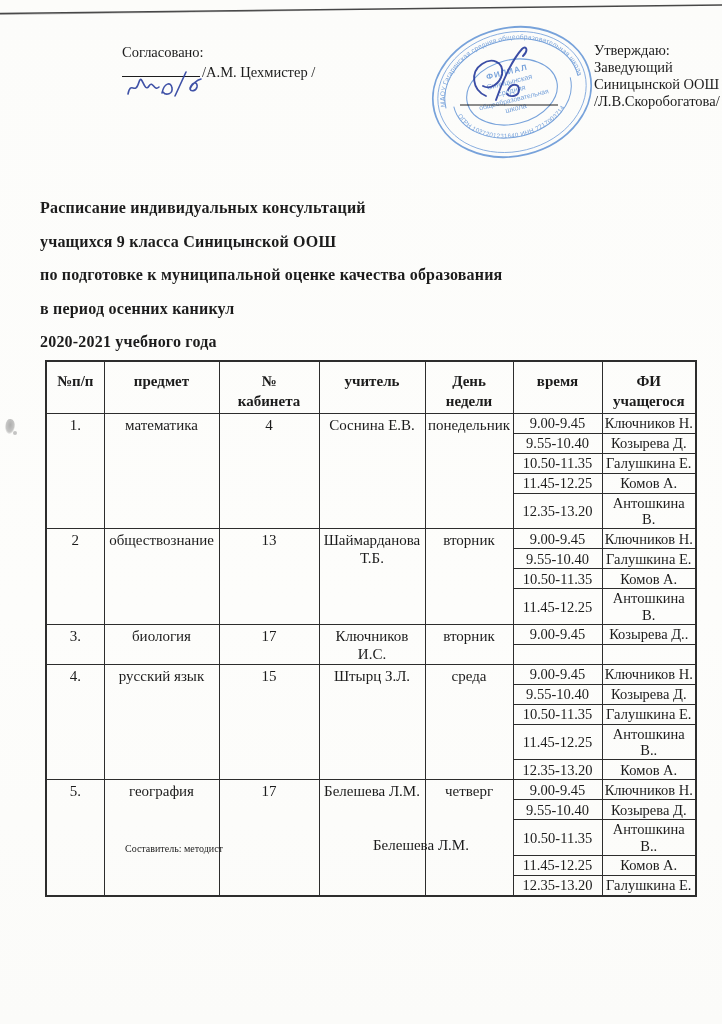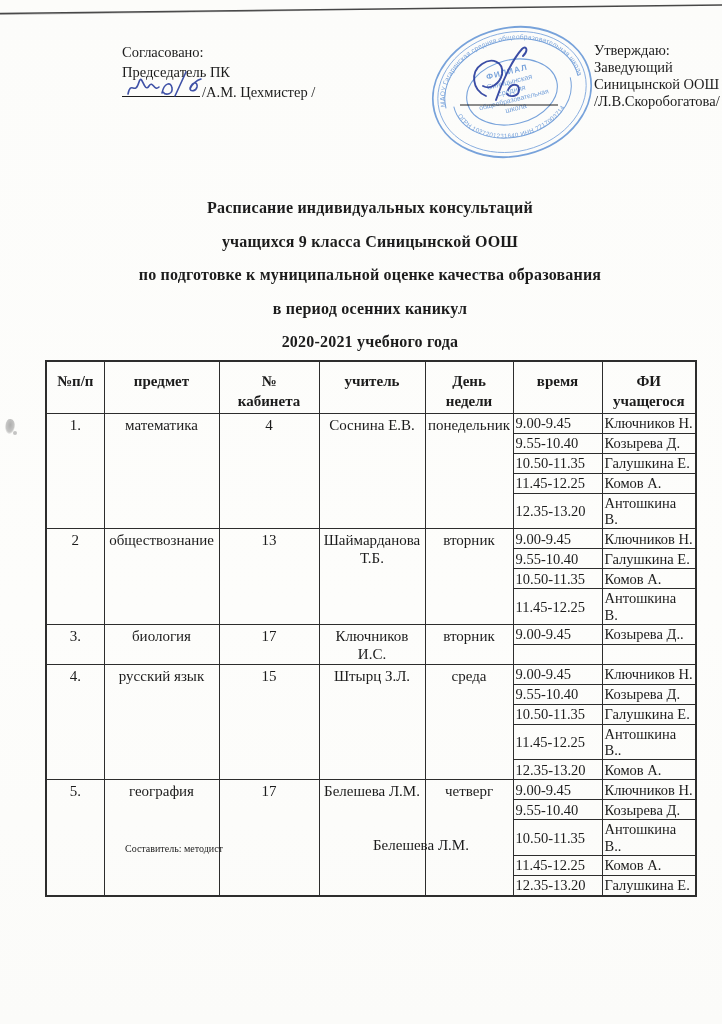--- a/index.html
+++ b/index.html
@@ -21,49 +21,48 @@
 
   
   .approval-left{position:absolute;left:122px;top:42px;font-size:14.5px;line-height:20px;}
   .approval-right{position:absolute;left:554px;top:42px;font-size:14.5px;line-height:17px;margin-left:40px;}
   .sig-underscores{display:inline-block;width:78px;border-bottom:1.2px solid #1c1c1c;height:14px;vertical-align:baseline;margin-right:2px;}
   .sig-left-svg{position:absolute;left:118px;top:66px;width:100px;height:38px;pointer-events:none;}
   .sig-right-svg{position:absolute;left:452px;top:44px;width:130px;height:72px;pointer-events:none;}
   .stamp-svg{position:absolute;left:426px;top:18px;width:172px;height:148px;opacity:.82;}
 
   
-  .title-block{position:absolute;left:40px;top:198px;width:660px;text-align:center;font-weight:bold;font-size:16px;}
+  .title-block{position:absolute;left:40px;top:198px;width:660px;font-weight:bold;font-size:16px;}
   .title-line{line-height:19px;margin-bottom:14.5px;letter-spacing:.2px;}
 
   
   .schedule{position:absolute;left:45px;top:360px;width:650px;border-collapse:collapse;table-layout:fixed;border:2px solid #2d2d2d;}
   .schedule th,.schedule td{border:1.5px solid #2d2d2d;}
   .schedule th{font-size:15px;font-weight:bold;text-align:center;vertical-align:top;padding:9px 1px 2px;white-space:pre-line;line-height:20px;height:44px;box-sizing:border-box;}
   .cm{vertical-align:top;text-align:center;font-size:15px;padding-top:2px;white-space:pre-line;line-height:18px;}
-  .ct,.cs{text-align:left;font-size:14.5px;height:17px;line-height:1.12;padding:1px 2px;vertical-align:middle;white-space:pre-line;}
+  .ct,.cs{text-align:center;font-size:14.5px;height:17px;line-height:1.12;padding:1px 2px;vertical-align:middle;white-space:pre-line;}
 
   
   .footer-label{position:absolute;left:125px;top:843px;font-size:10px;}
   .footer-name{position:absolute;left:373px;top:837px;font-size:15px;}
 </style>
 </head>
 <body>
 
 <div class="page">
 
   <svg class="scan-edge" viewBox="0 0 722 20" preserveAspectRatio="none">
     <line x1="0" y1="13.5" x2="722" y2="5" stroke="#474747" stroke-width="1.4"></line>
     <line x1="0" y1="14.5" x2="300" y2="10.5" stroke="#6a6a6a" stroke-width="0.8" opacity="0.6"></line>
   </svg>
   <div class="smudge"></div>
   <div class="smudge2"></div>
 
   <div class="approval-left">
     <div>Согласовано:</div>
-    <div>Председатель ПК</div>
     <div><span class="sig-underscores"></span><span>/А.М. Цехмистер /</span></div>
   </div>
 
   <svg class="sig-left-svg" viewBox="0 0 100 38">
     <g fill="none" stroke="#2b3f9e" stroke-width="1.6" stroke-linecap="round" opacity="0.9">
       <path d="M10,28 C13,14 17,30 21,16 C24,6 26,28 31,20 C35,14 36,26 41,21"></path>
       <path d="M44,27 C46,17 53,15 54,22 C55,28 48,30 45,26"></path>
       <path d="M57,30 L68,6"></path>
       <path d="M72,22 C75,15 80,16 79,21 C78,25 73,26 72,23 C74,18 79,14 83,13"></path>
     </g>

